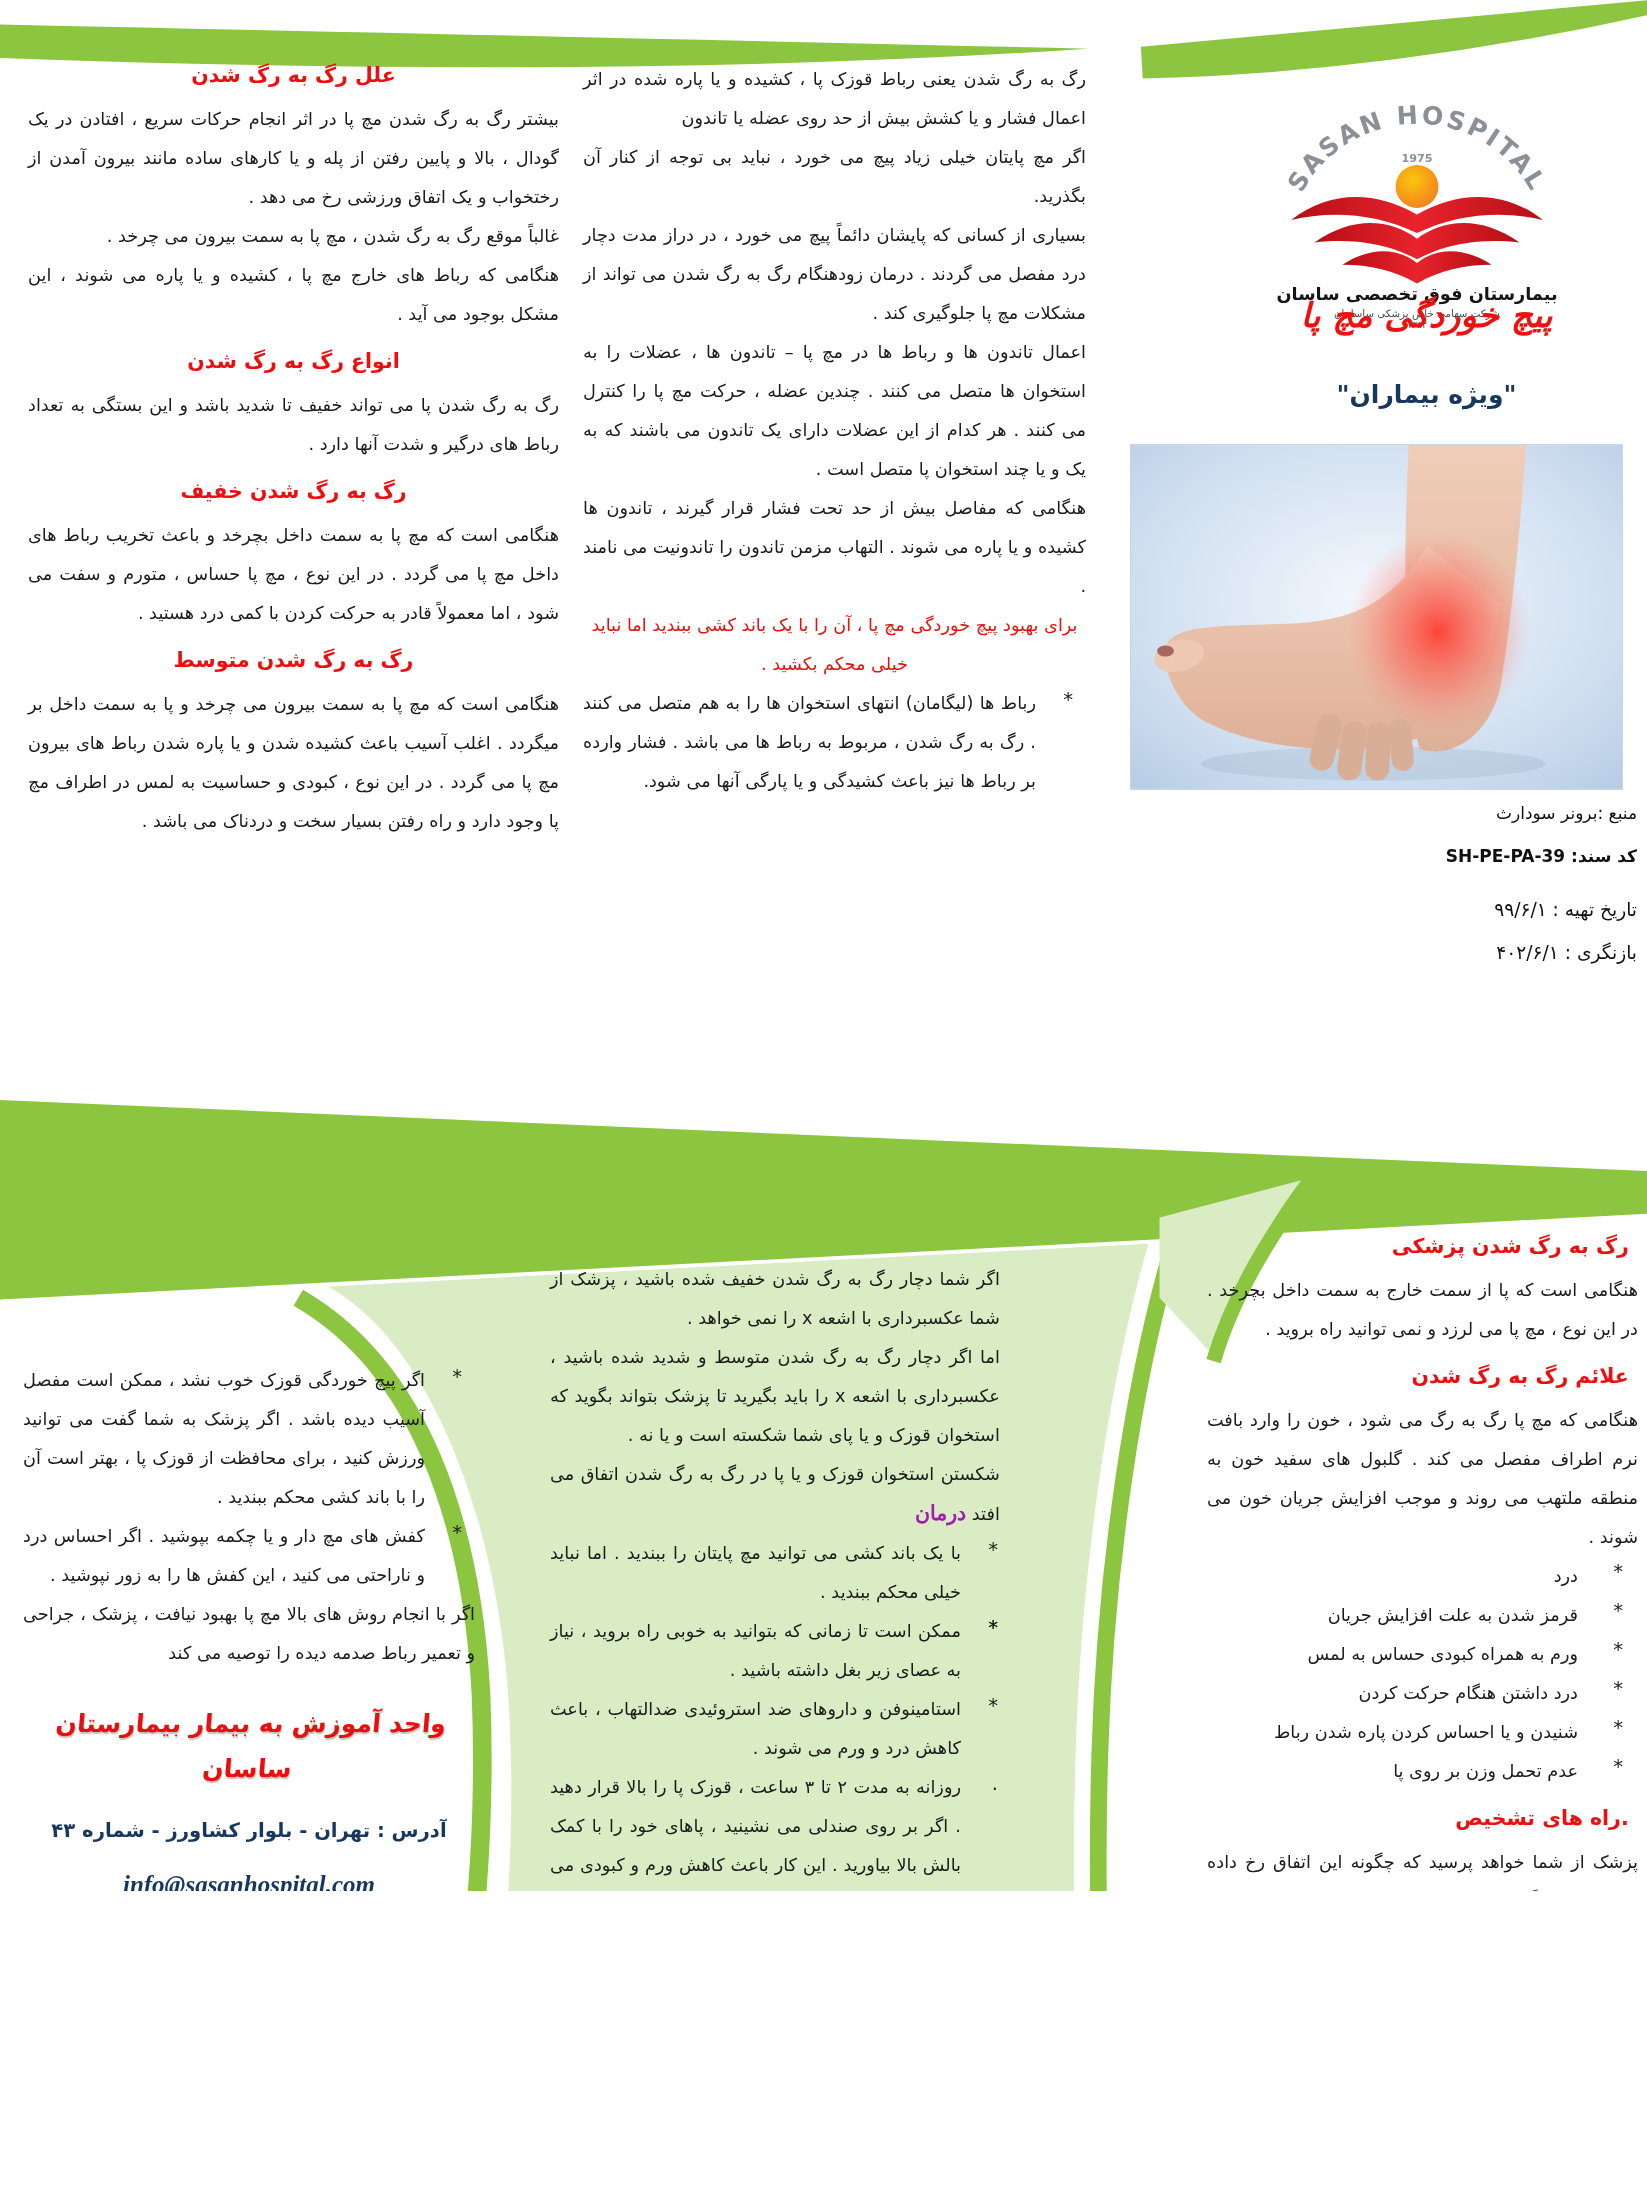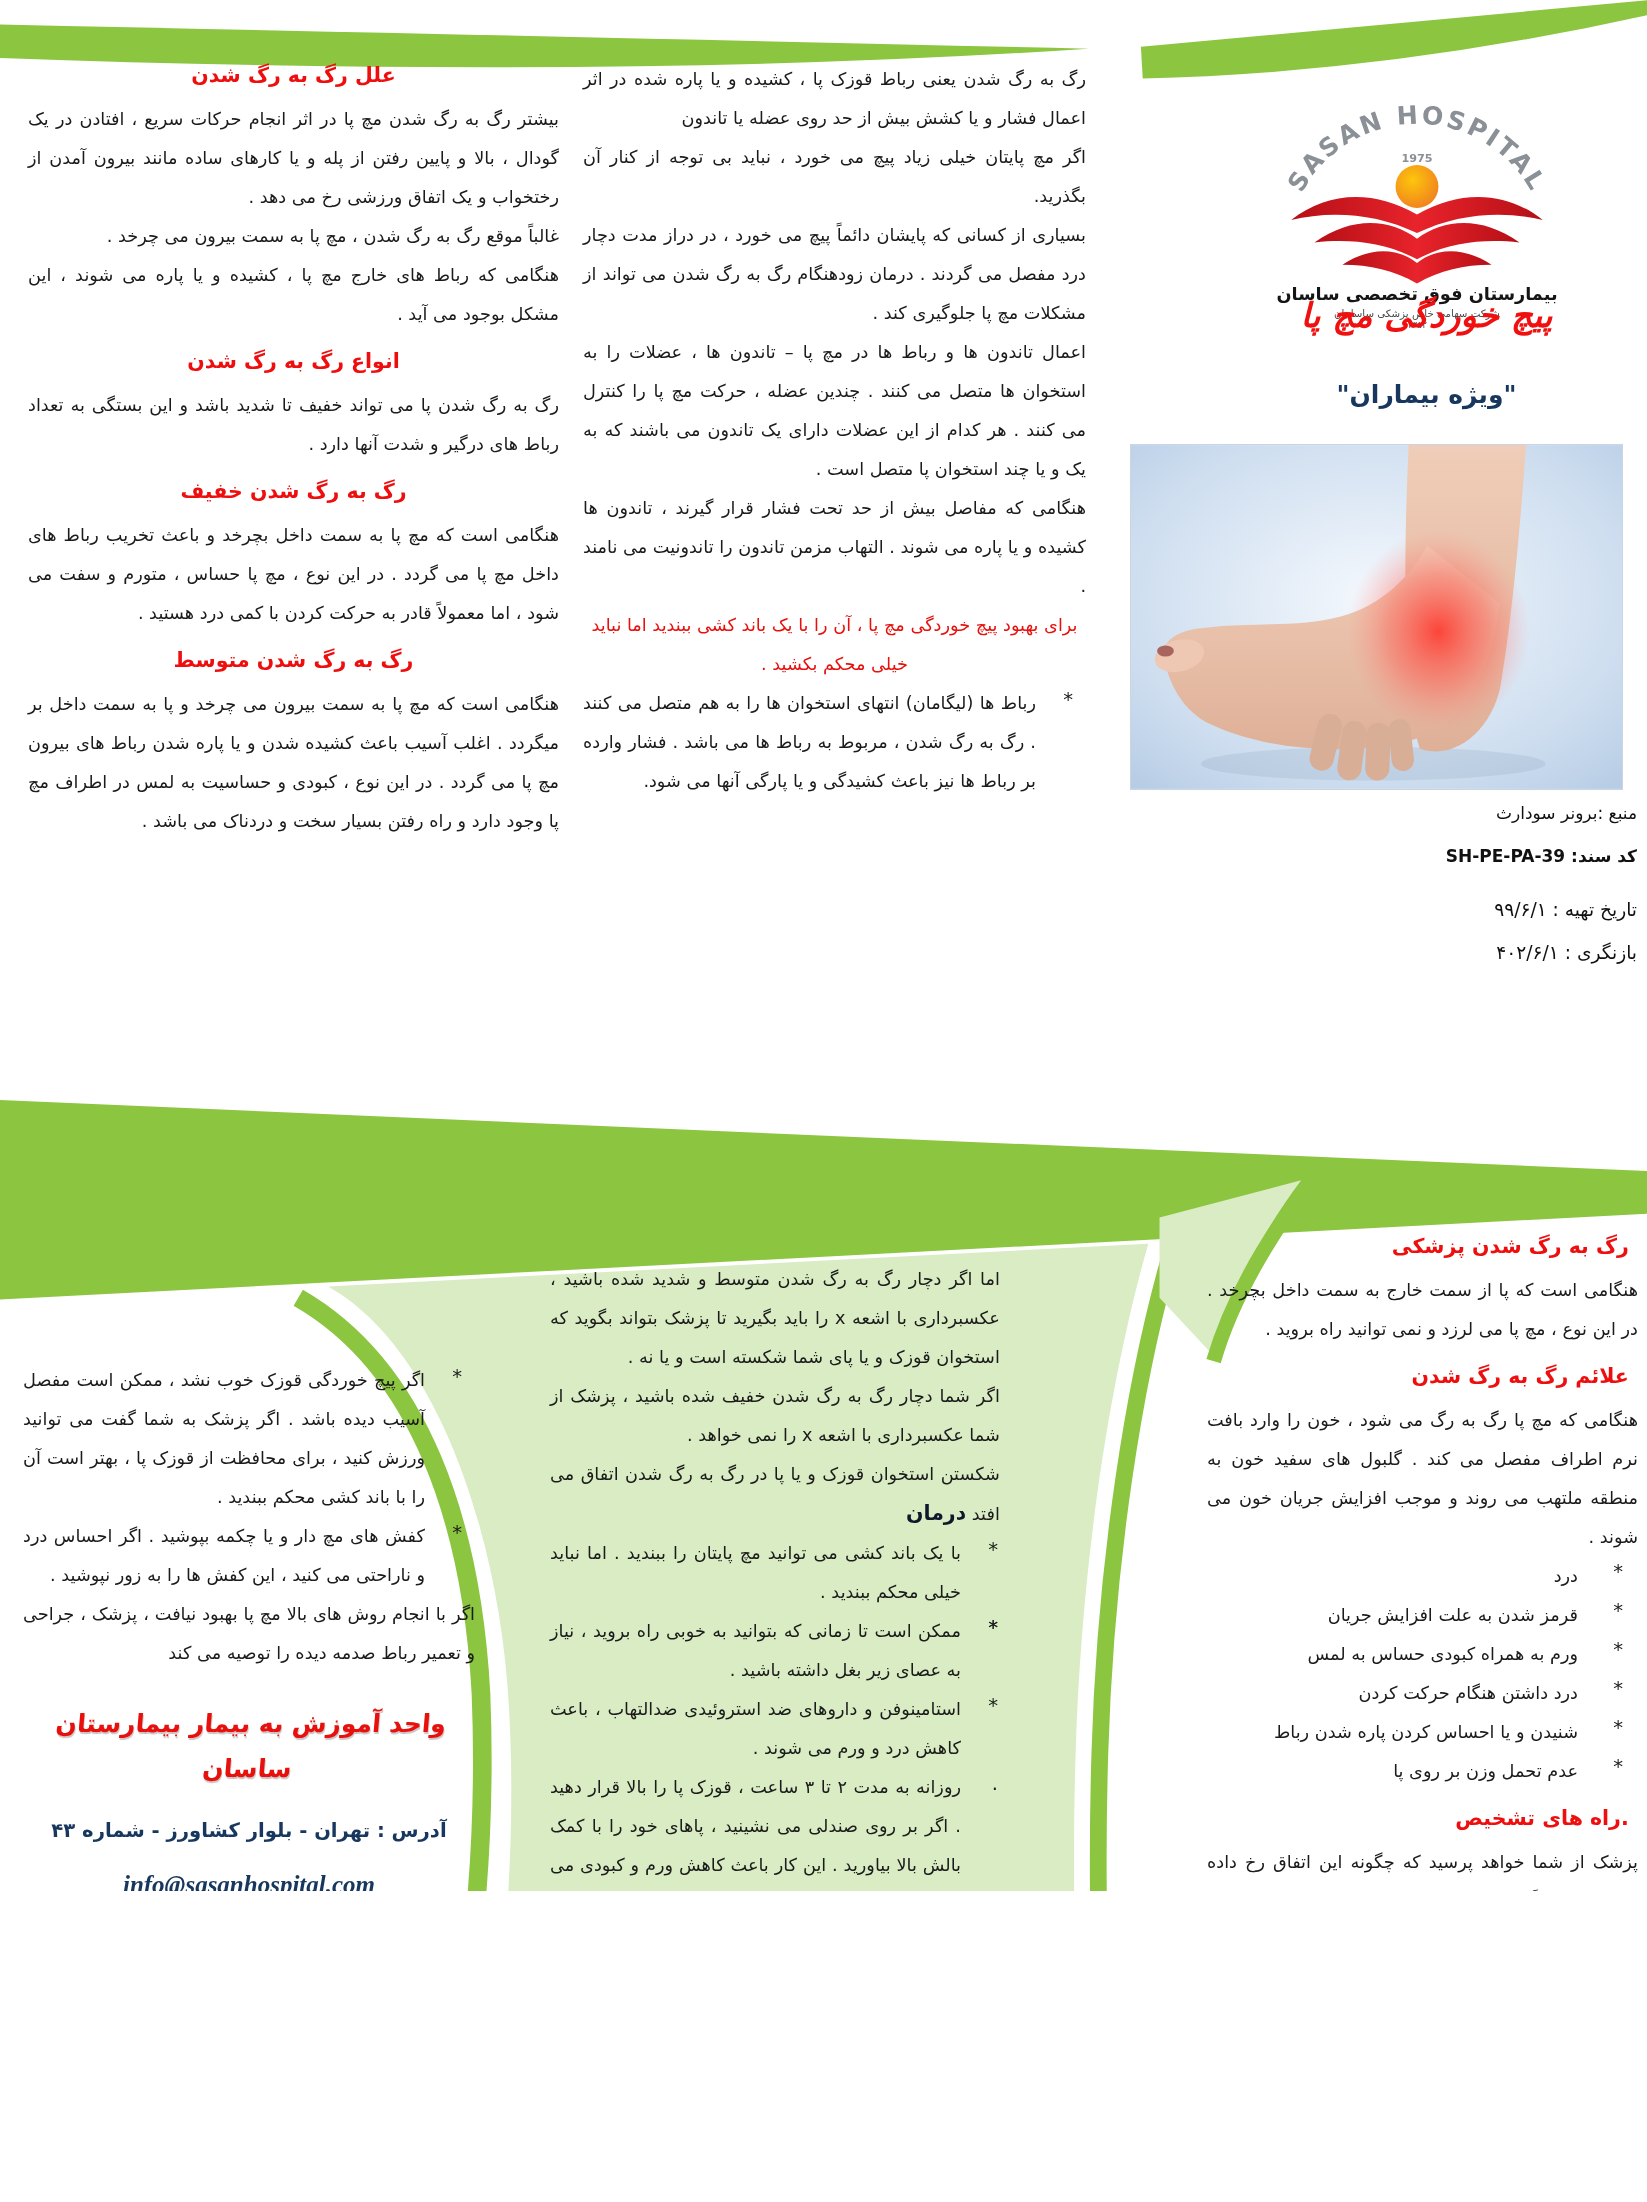--- a/index.html
+++ b/index.html
@@ -29,21 +29,21 @@
   .meta .code-line{font-weight:bold;}
   .meta2{position:absolute;left:1324px;top:888px;width:313px;z-index:2;text-align:right;
         font-size:18.6px;line-height:43px;color:#111;}
   
   .unit-heading{font-size:25px;font-weight:bold;color:#e8100c;text-align:center;
         margin:28px 0 13px 0;line-height:45px;transform:skewX(-5deg);
         text-shadow:0.9px 1.9px 0.9px rgba(60,20,20,.25);}
   .contact{font-size:19.6px;font-weight:bold;color:#17375e;text-align:center;line-height:54px;margin:0;}
   .email{font-family:"Liberation Serif",serif;font-style:italic;font-weight:bold;
         font-size:25px;color:#17375e;direction:ltr;display:inline-block;}
-  .inline-heading{font-size:20.5px;font-weight:bold;color:#0f172a;}
+  .inline-heading{font-size:20.5px;font-weight:bold;color:#a21caf;font-family:Liberation Serif, serif;}
   .arc-text{font-size:27px;font-weight:bold;fill:#8a9096;letter-spacing:3px;}
 </style>
 </head>
 <body>
 
 <div class="page">
 
   <svg class="decor" width="1647" height="2203" viewBox="0 0 1767 2363">
     <path fill="#8CC540" d="M0,26 L0,62 Q660,86 1168,52 Q660,40 0,26 Z"></path>
     <path fill="#8CC540" d="M1224,50 L1767,0 L1767,16 Q1488,78 1226,84 Z"></path>
@@ -185,22 +185,22 @@
     </div>
     <div class="sym">
       <span class="marker">*</span>
       <p class="para">عدم تحمل وزن بر روی پا</p>
     </div>
     <h2 class="rh rh-start">.راه های تشخیص</h2>
     <p class="para">پزشک از شما خواهد پرسید که چگونه این اتفاق رخ داده است و آیا قبلاً هم دچار پیچ خوردگی قوزک پا شده اید یا نه ، او پا ، قوزک ، ساق و زانوی پای شما را معاینه می کند .</p>
   </section>
 
   <section class="col" style="left:550px;top:1260px;width:461px;">
+    <p class="para" style="padding-right:11.2px;">اگر شما دچار رگ به رگ شدن خفیف شده باشید ، پزشک از شما عکسبرداری با اشعه x را نمی خواهد .</p>
     <p class="para" style="padding-right:11.2px;">اما اگر دچار رگ به رگ شدن متوسط و شدید شده باشید ، عکسبرداری با اشعه x را باید بگیرید تا پزشک بتواند بگوید که استخوان قوزک و یا پای شما شکسته است و یا نه .</p>
-    <p class="para" style="padding-right:11.2px;">اگر شما دچار رگ به رگ شدن خفیف شده باشید ، پزشک از شما عکسبرداری با اشعه x را نمی خواهد .</p>
     <p class="para" style="padding-right:11.2px;">
       <span>شکستن استخوان قوزک و یا پا در رگ به رگ شدن  اتفاق می افتد</span>
       <span class="inline-heading">درمان</span>
     </p>
     <div class="bullet">
       <span class="marker">*</span>
       <p class="para">با یک باند کشی می توانید مچ پایتان را ببندید .  اما نباید خیلی محکم ببندید .</p>
     </div>
     <div class="bullet">
       <span class="marker">*</span>

